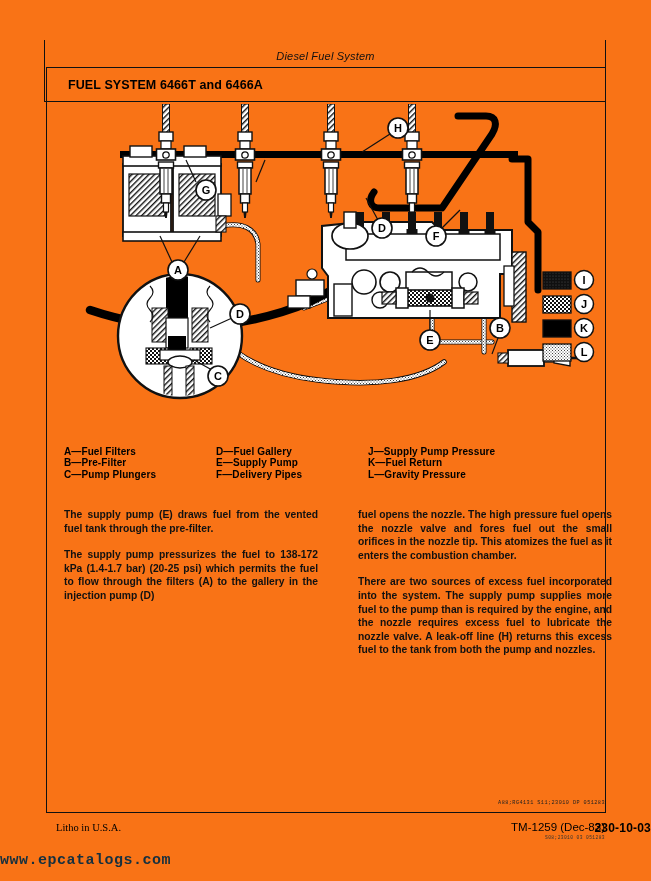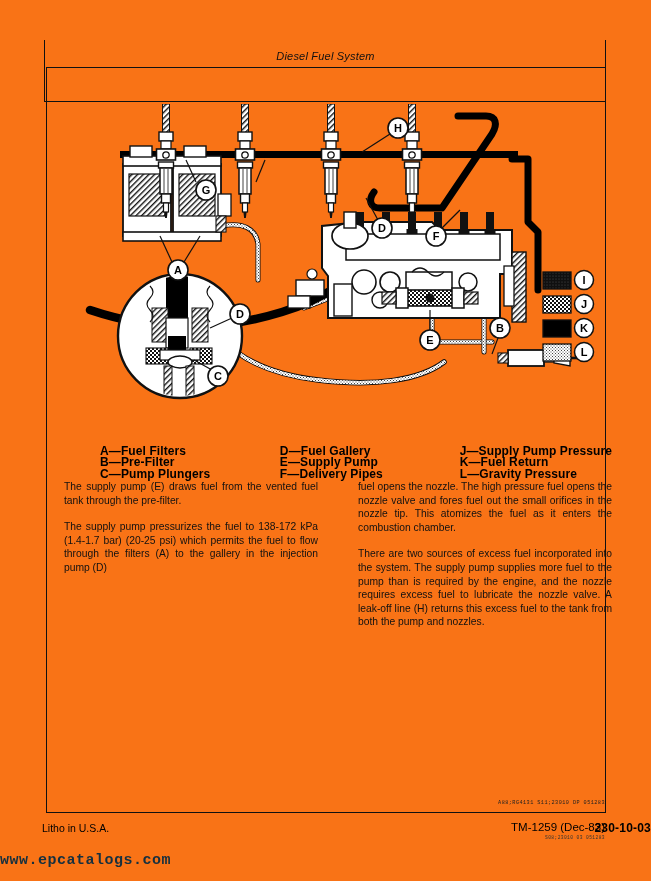--- a/index.html
+++ b/index.html
@@ -79,40 +79,40 @@
 
   
   #legend {
     position: absolute;
     left: 64px;
     top: 446px;
     width: 548px;
     display: flex;
   }
   .legend-col {
-    font-size: 12px;
+    font-size: 10px;
     font-weight: bold;
     line-height: 11.4px;
     letter-spacing: 0.1px;
     white-space: nowrap;
-    margin-left: 36px;
   }
   .legend-col.c1 { width: 152px; }
   .legend-col.c2 { width: 152px; }
   .legend-col.c3 { width: 148px; }
   .legend-col.c4 { width: 160px; }
 
   
   #body-cols {
     position: absolute;
     left: 64px;
-    top: 480px;
+    top: 508px;
     width: 548px;
     display: flex;
     gap: 40px;
+    font-weight: bold;
   }
   .body-col {
     width: 262px;
     font-size: 10.3px;
     line-height: 13.6px;
     text-align: justify;
     color: #111;
   }
   .body-col p { margin: 0 0 13px 0; }
 
@@ -129,23 +129,24 @@
     position: absolute;
     right: 46px;
     top: 800px;
     font-family: "Liberation Mono", monospace;
     font-size: 5.2px;
     letter-spacing: 0.45px;
     color: #222;
   }
   #litho {
     position: absolute;
-    left: 42px;
+    left: 56px;
     top: 822px;
     font-size: 10.5px;
+    font-family: Liberation Serif, serif;
   }
   #page-number {
     position: absolute;
     left: 0;
     right: 0;
     top: 821px;
     text-align: right;
     font-size: 12px;
     font-weight: bold;
     letter-spacing: 0.2px;
@@ -183,20 +184,21 @@
 </head>
 <body>
 
 <div id="page">
 
   <div id="header-rule-box"></div>
   <div id="running-head">Diesel Fuel System</div>
 
   <div id="content-frame"></div>
 
+  <div id="section-title">FUEL SYSTEM 6466T and 6466A</div>
 
   <div id="figure">
     <svg width="540" height="330" viewBox="0 0 540 330" xmlns="http://www.w3.org/2000/svg">
       <defs>
         <pattern id="hatchLine" width="4" height="4" patternUnits="userSpaceOnUse" patternTransform="rotate(45)">
           <rect width="4" height="4" fill="#ffffff"></rect>
           <rect width="1.4" height="4" fill="#111111"></rect>
         </pattern>
         <pattern id="checkCoarse" width="4" height="4" patternUnits="userSpaceOnUse">
           <rect width="4" height="4" fill="#ffffff"></rect>

